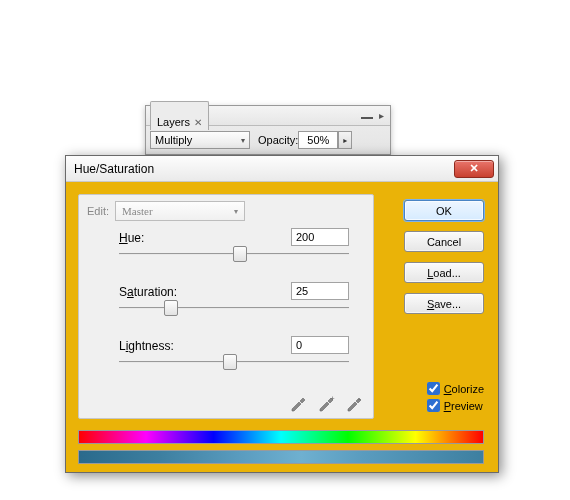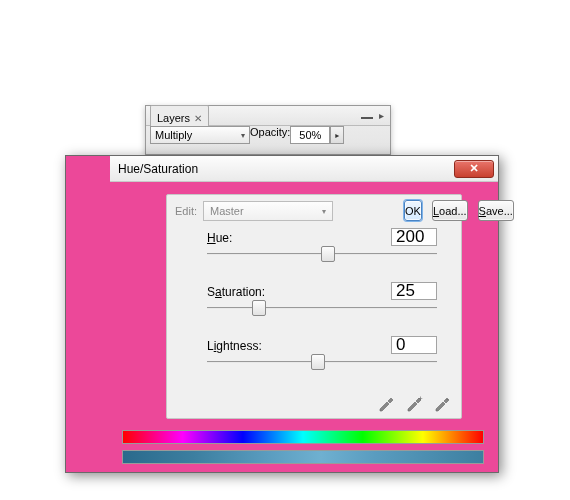--- a/index.html
+++ b/index.html
@@ -24,72 +24,71 @@
   }
   .layers-top {
     height: 20px;
     background: linear-gradient(#f4f4f4,#e6e6e6);
     border-bottom: 1px solid #bbb;
     display: flex; align-items: center;
     padding-left: 4px;
   }
   .layers-tab {
     display: inline-flex; align-items: center;
-    padding: 6px 6px 2px 6px;
+    padding: 14px 6px 2px 6px;
     background: #ececec;
     border: 1px solid #aaa;
     border-bottom: none;
     border-radius: 2px 2px 0 0;
     font-size: 11px;
   }
   .layers-tab .x { margin-left: 4px; font-size: 10px; color: #666; }
   .panel-icons {
     margin-left: auto; display: flex; gap: 6px; padding-right: 6px;
     color: #555;
   }
   .panel-icons span { font-size: 10px; }
   .min-icon-bar { width:12px; height:2px; background:#555; display:inline-block; margin-top:4px;}
   .tri-icon { font-size:10px; }
 
   .layers-row2 {
     height: 28px;
-    display: flex; 
+    display: flex; align-items: center;
     padding: 0 4px;
     gap: 0;
   }
   .blend-select {
     width: 100px; height: 18px;
     border: 1px solid #999;
     background: linear-gradient(#fdfdfd,#e8e8e8);
     display:flex; align-items:center; justify-content:space-between;
     padding: 0 4px; font-size: 11px;
   }
-  .lbl-opacity { font-size: 11px; }
+  .lbl-opacity { font-size: 11px; margin-left: 8px; }
   .opacity-field {
     width: 40px; height: 18px;
     border: 1px solid #999; background:#fff;
     display:flex; align-items:center; justify-content:center;
     font-size: 11px;
   }
   .opacity-arrow {
     width: 14px; height:18px; border:1px solid #999;
     background: linear-gradient(#f4f4f4,#ddd);
     display:flex; align-items:center; justify-content:center;
     font-size: 8px; color:#333;
   }
 
   
   .dialog {
     position: absolute;
     left: 65px; top: 155px;
     width: 434px; height: 318px;
-    background: #ec4899;
+    background: #eab308;
     border: 1px solid #6a6a6a;
     box-shadow: 3px 3px 12px rgba(0,0,0,.45);
-    padding-left: 44px;
   }
   .titlebar {
     height: 26px;
     background: linear-gradient(#fdfdfd,#eaeaea);
     border-bottom: 1px solid #c9c9c9;
     display:flex; align-items:center;
     padding: 0 4px 0 8px;
   }
   .titlebar .title { font-size: 12px; }
   .close-btn {
@@ -109,43 +108,42 @@
     height: calc(100% - 26px);
   }
 
   .group-box {
     position: absolute;
     left: 12px; top: 12px;
     width: 296px; height: 225px;
     border: 1px solid #c7c7c7;
     border-radius: 2px;
     background: #f0f0f0;
-    margin-left: 44px;
   }
   .edit-row {
     position: absolute; top: 6px; left: 8px;
     display:flex; align-items:center; gap:6px;
     color: #888;
   }
   .edit-select {
     width: 130px; height: 20px;
     border:1px solid #bdbdbd;
     background: linear-gradient(#fdfdfd,#f0f0f0);
     display:flex; align-items:center; justify-content:space-between;
-    padding: 0 6px; color:#888; font-size: 11px;
+    padding: 0 6px; color:#888; font-size: 11px; font-family: Liberation Serif, serif;
   }
 
   .param { position:absolute; left: 40px; width: 230px; }
   .param .plabel { position:absolute; top:0; left:0; font-size:12px; }
   .param .plabel u { text-decoration: underline; }
   .param .pfield {
     position:absolute; top:-3px; right:0;
-    width: 46px; height: 18px;
+    width: 58px; height: 18px;
     border:1px solid #a3a3a3; background:#fff;
-    text-align:left; padding:1px 4px; font-size:17px;
+    text-align:left; padding:1px 4px; font-size:11px;
   }
   .param .ptrack {
     position:absolute; top:22px; left:0; right:0;
     height: 2px; background:#b6b6b6;
     border-top:1px solid #999; border-bottom:1px solid #e9e9e9;
   }
   .param .pthumb {
     position:absolute; top:15px;
     width:14px; height:16px;
     background: linear-gradient(#fdfdfd,#e2e2e2);
@@ -161,21 +159,21 @@
   }
   .dropper {
     width:18px; height:18px; position:relative;
   }
   .dropper svg { width:18px; height:18px; }
 
   
   .side-buttons {
     position:absolute; right:14px; top:18px;
     width:80px;
-    display:flex; flex-direction:row; gap:10px;
+    display:flex; flex-direction:column; gap:10px;
   }
   .win-btn {
     height: 21px;
     border:1px solid #8a8a8a;
     border-radius: 3px;
     background: linear-gradient(#fbfbfb,#e6e6e6);
     display:flex; align-items:center; justify-content:center;
     font-size: 11px;
     box-shadow: inset 0 0 0 1px rgba(255,255,255,.6);
   }
@@ -298,24 +296,35 @@
                 <path d="M3 15 L10 8 L12 10 L5 17 L3 17 Z M11 7 L14 4 L16 6 L13 9 Z" fill="#888" stroke="#666" stroke-width="0.6"></path>
                 <text x="13" y="7" font-size="8" fill="#666">-</text>
               </svg>
           </div>
         </div>
 
       </div>
 
       <div class="side-buttons">
         <div class="win-btn primary">OK</div>
+        <div class="win-btn">Cancel</div>
         <div class="win-btn"><u>L</u>oad...</div>
         <div class="win-btn"><u>S</u>ave...</div>
       </div>
 
+      <div class="checks">
+        <label>
+          <input type="checkbox" checked="" style="">
+          <span><u>C</u>olorize</span>
+        </label>
+        <label>
+          <input type="checkbox" checked="" style="">
+          <span><u>P</u>review</span>
+        </label>
+      </div>
 
       <div class="grad-wrap">
         <div class="hue-gradient"></div>
         <div class="shift-gradient"></div>
       </div>
 
     </div>
   </div>
 
 </div>

